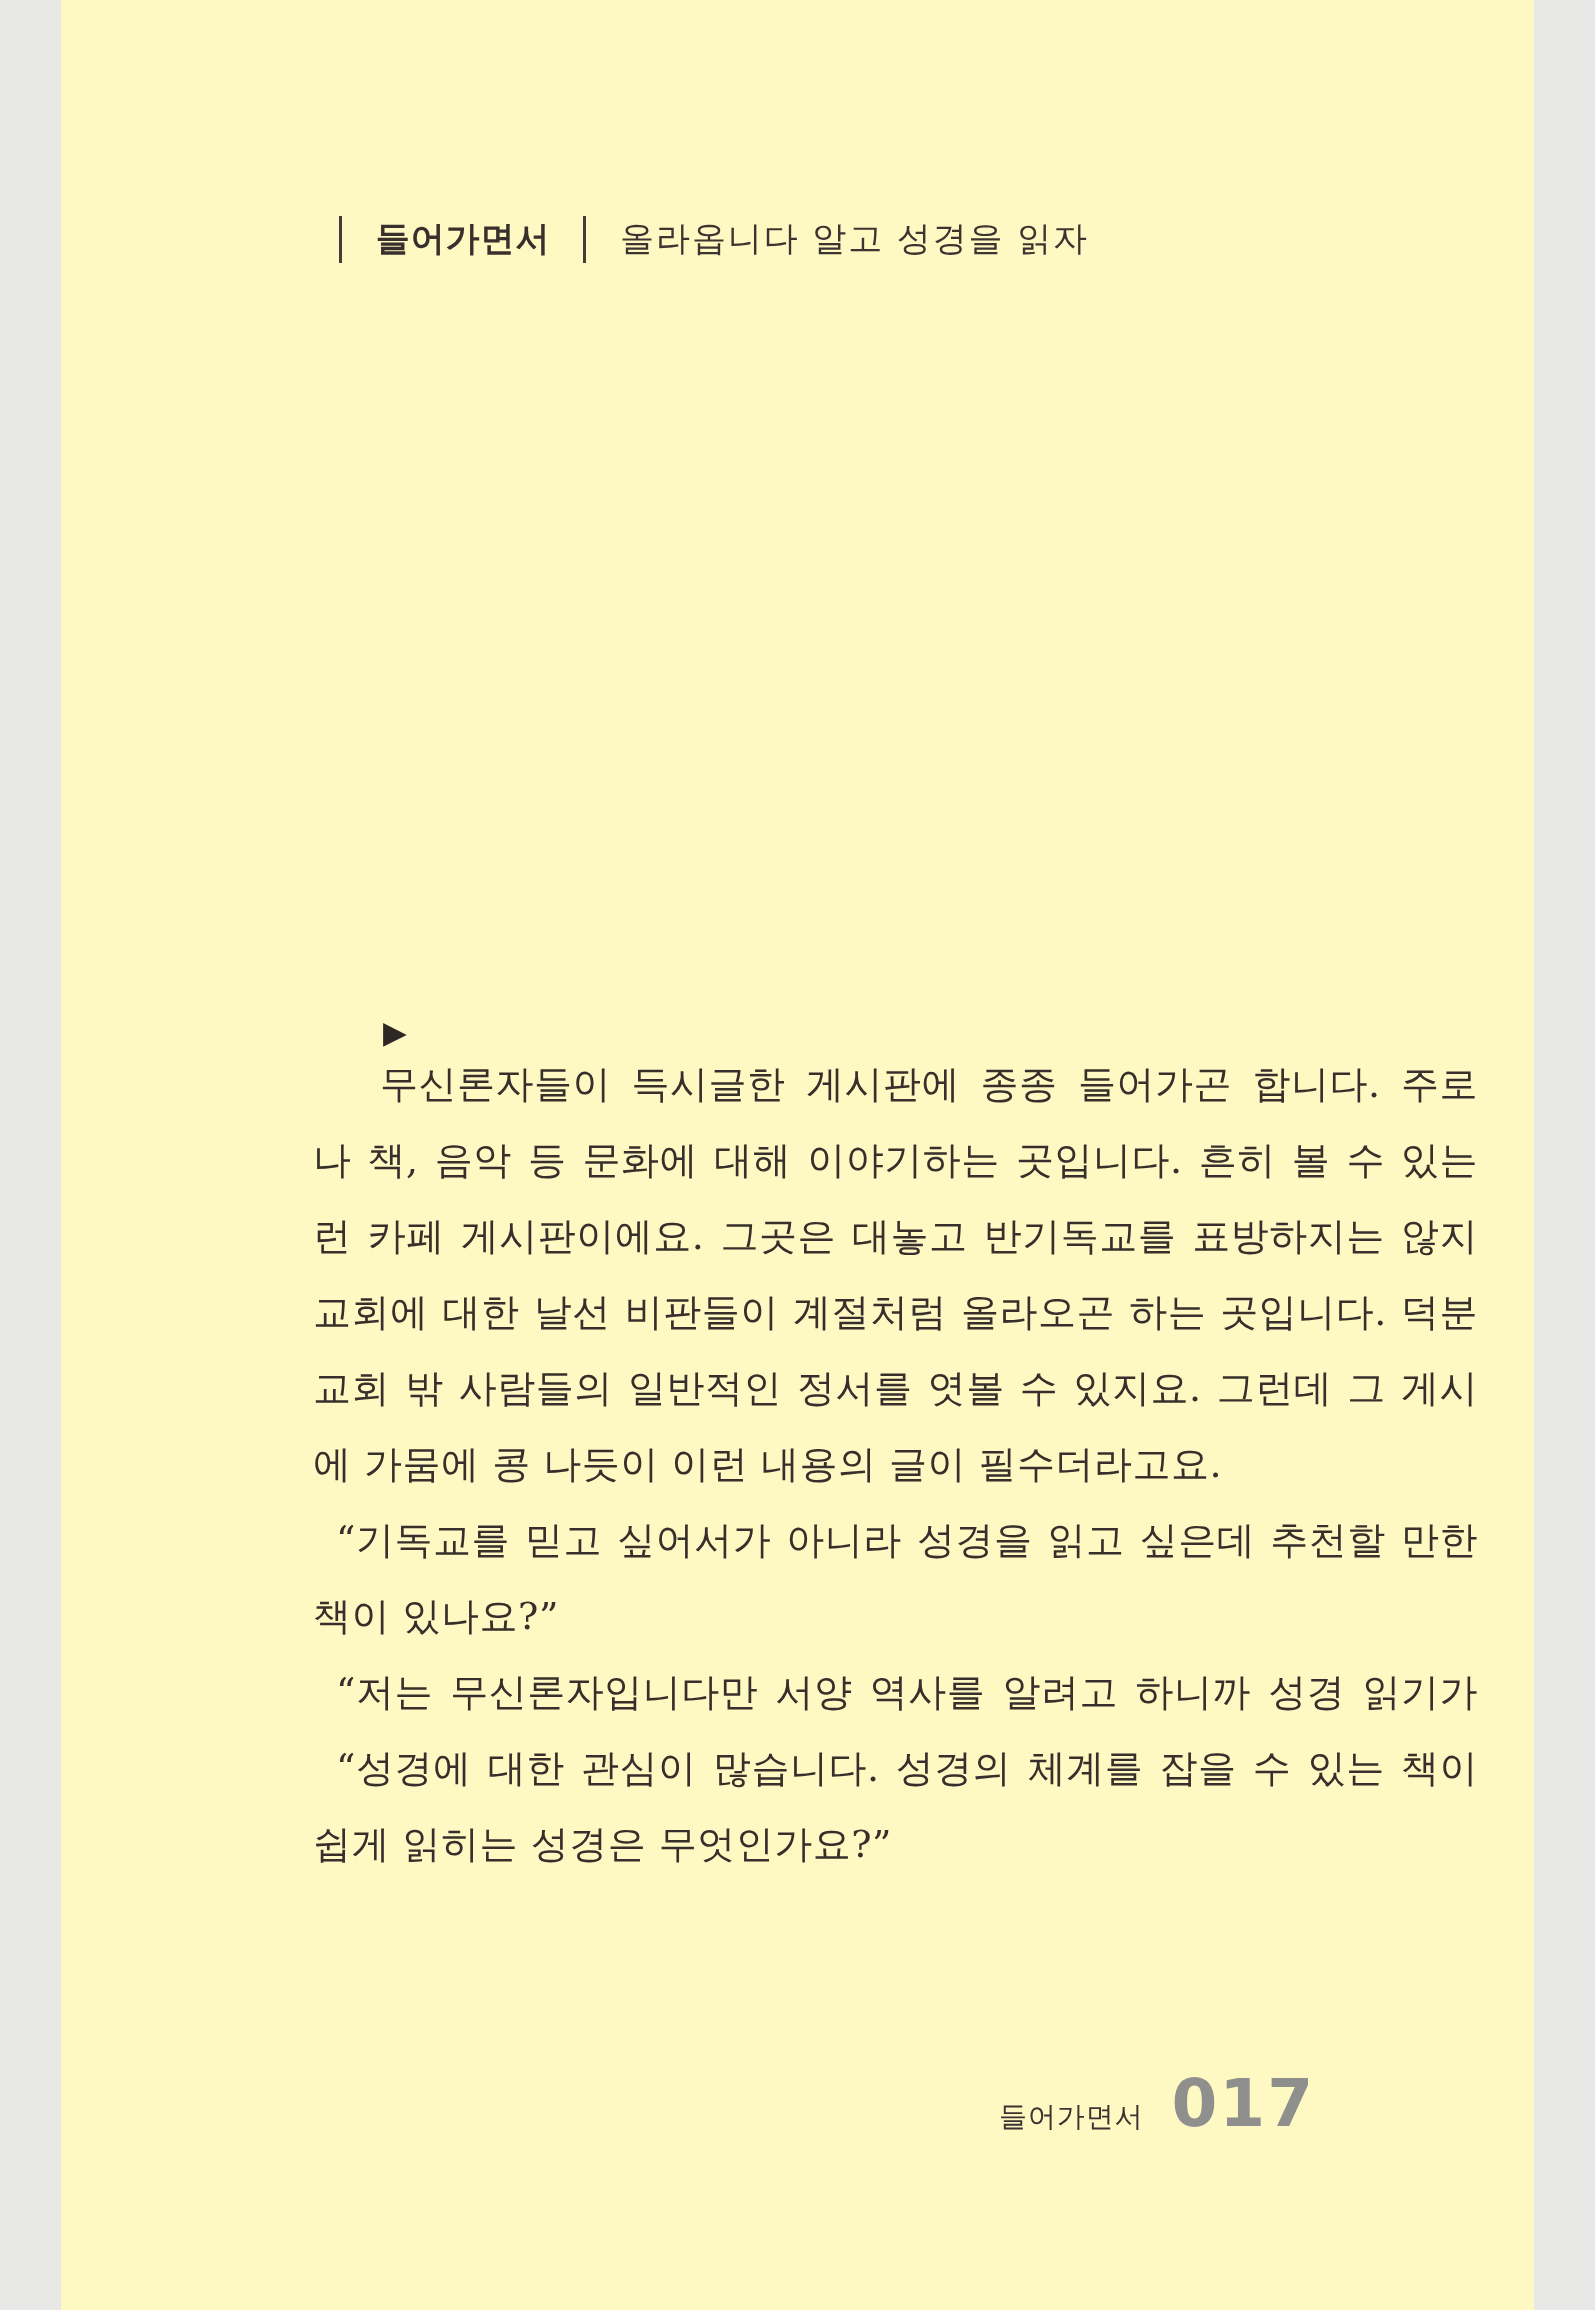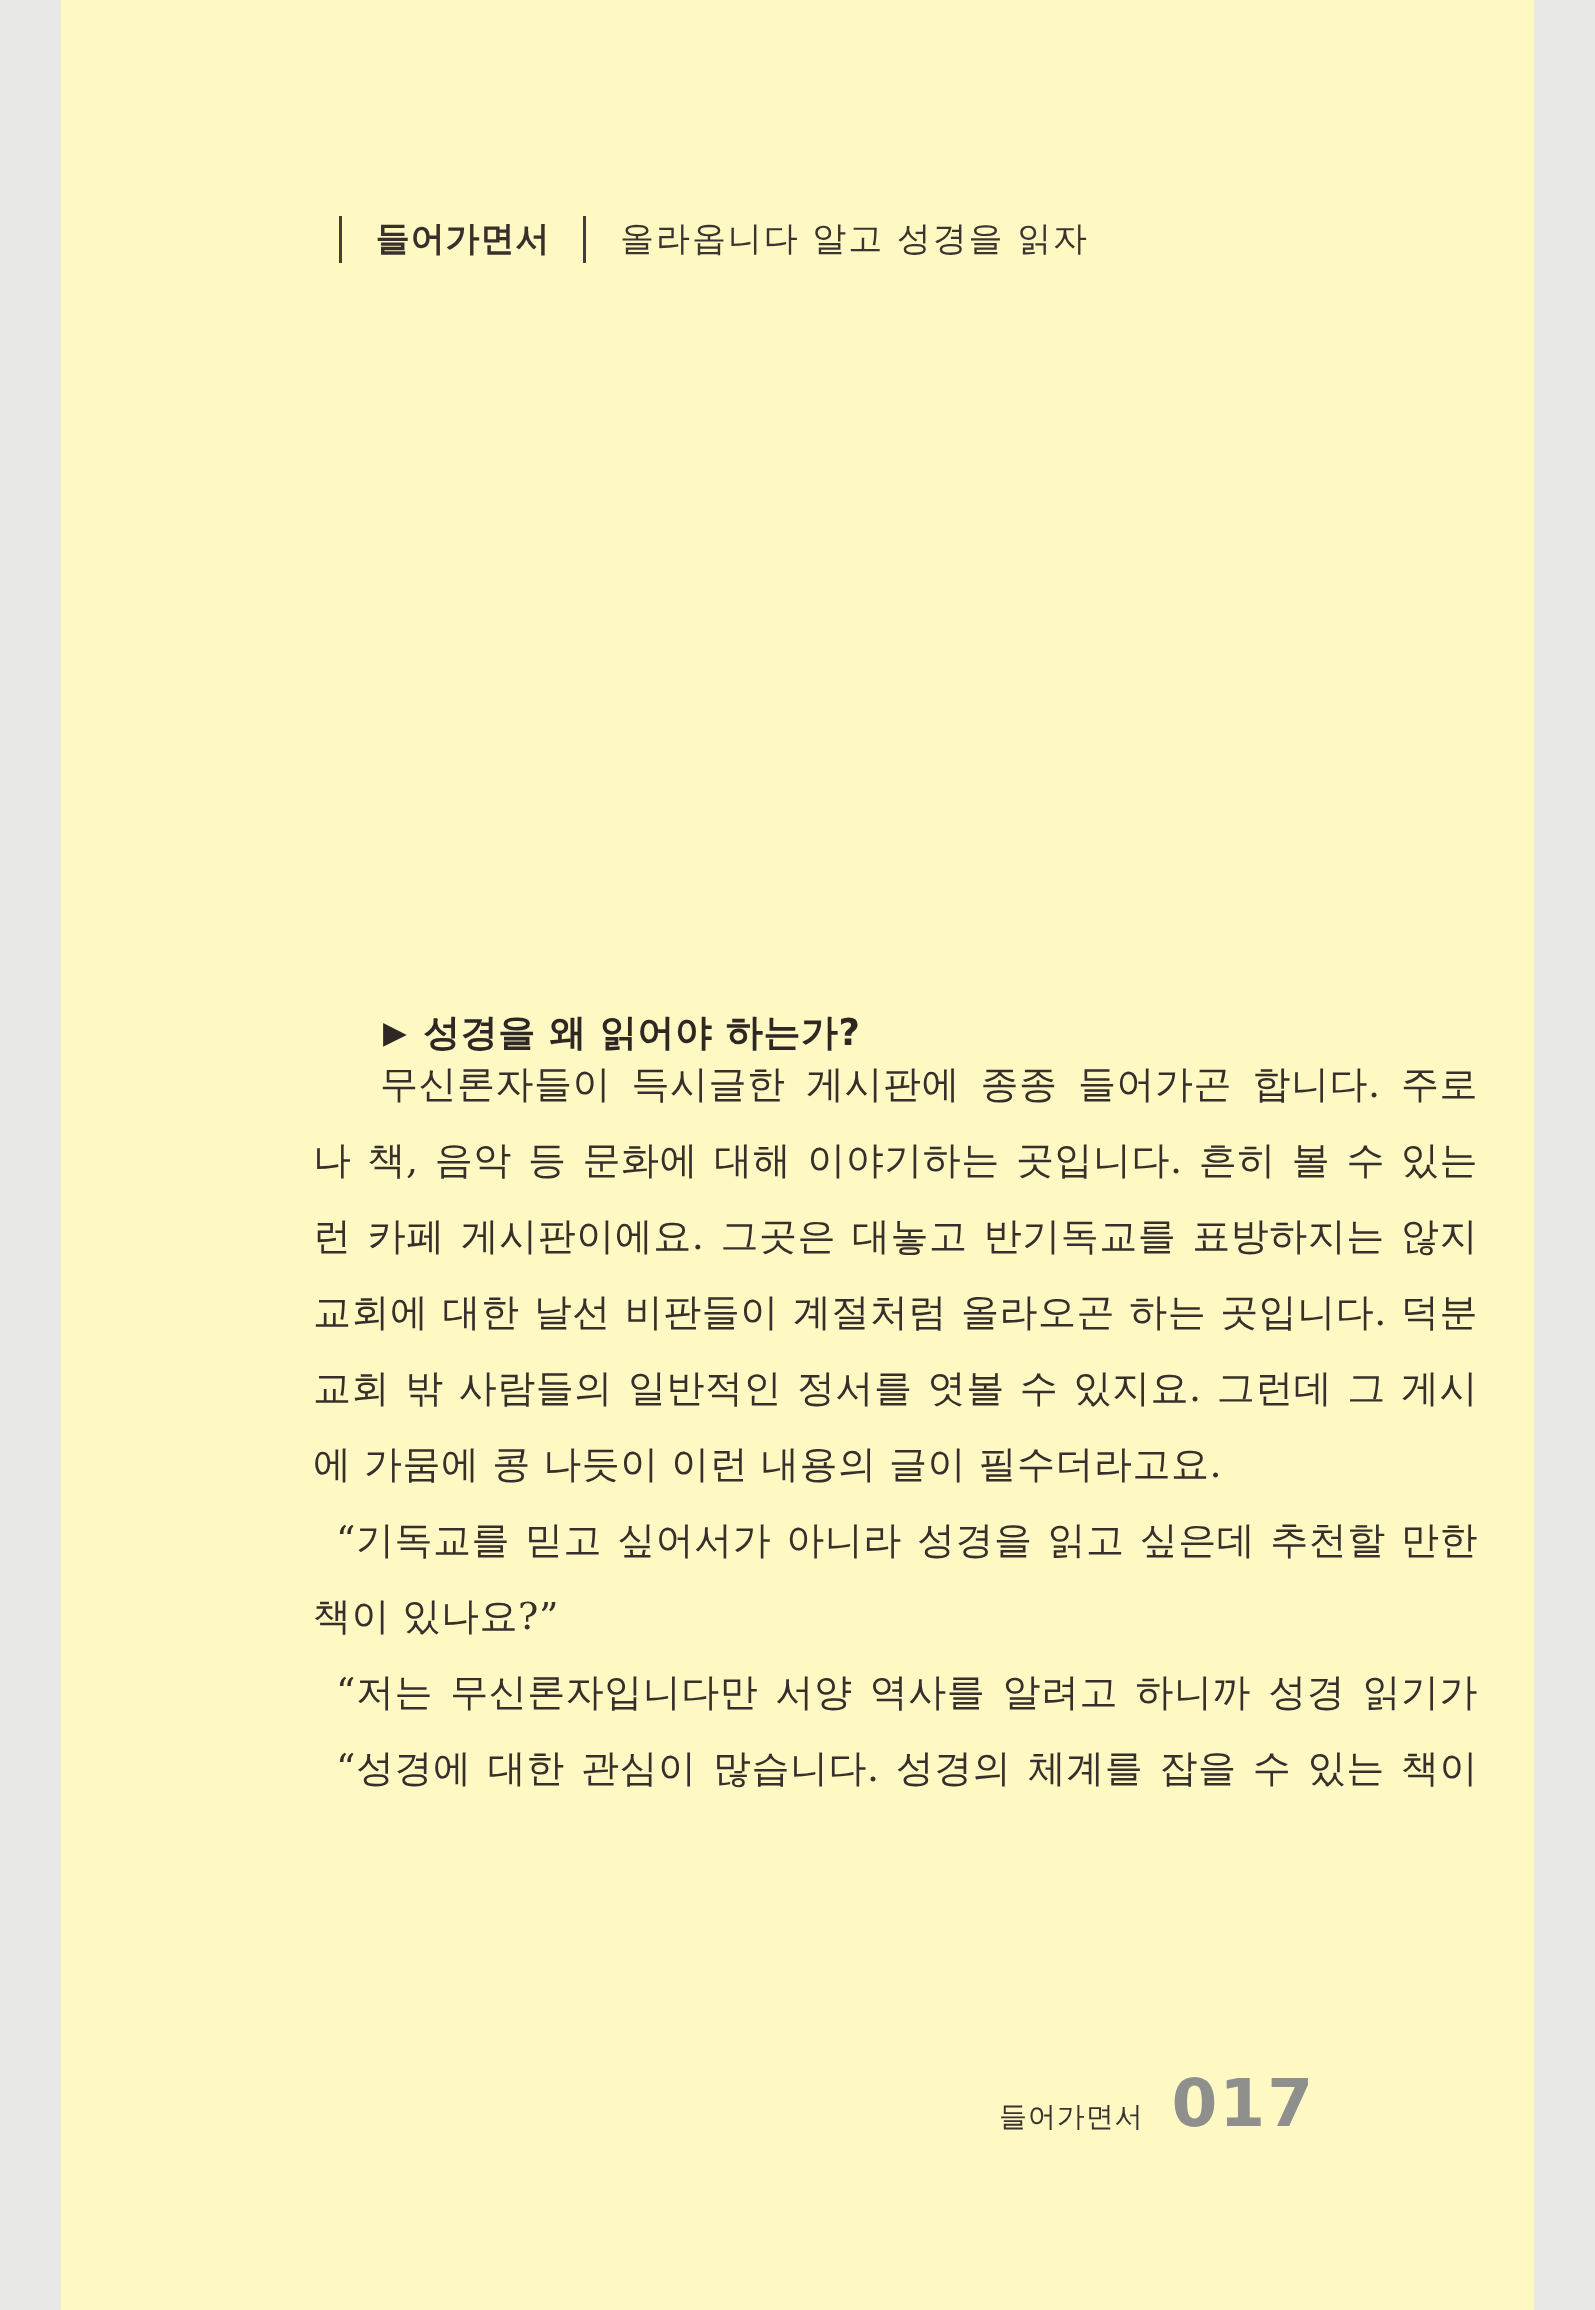--- a/index.html
+++ b/index.html
@@ -127,34 +127,34 @@
 
   <header class="running-header">
     <span class="vbar"></span>
     <span class="section-title">들어가면서</span>
     <span class="vbar"></span>
     <span class="chapter-title">올라옵니다 알고 성경을 읽자</span>
   </header>
 
   <h2 class="section-heading">
     <span class="marker">▶</span>
-    <span>성경을 왜 읽어야 하는가?</span>
   </h2>
 
   <main class="body-text">
     <div class="line p-indent">무신론자들이 득시글한 게시판에 종종 들어가곤 합니다. 주로 영화</div>
     <div class="line">나 책, 음악 등 문화에 대해 이야기하는 곳입니다. 흔히 볼 수 있는 그</div>
     <div class="line">런 카페 게시판이에요. 그곳은 대놓고 반기독교를 표방하지는 않지만</div>
     <div class="line">교회에 대한 날선 비판들이 계절처럼 올라오곤 하는 곳입니다. 덕분에</div>
     <div class="line">교회 밖 사람들의 일반적인 정서를 엿볼 수 있지요. 그런데 그 게시판</div>
     <div class="line final">에 가뭄에 콩 나듯이 이런 내용의 글이 필수더라고요.</div>
     <div class="line q-indent">“기독교를 믿고 싶어서가 아니라 성경을 읽고 싶은데 추천할 만한</div>
     <div class="line final">책이 있나요?”</div>
     <div class="line q-indent">“저는 무신론자입니다만 서양 역사를 알려고 하니까 성경 읽기가</div>
     <div class="line q-indent">“성경에 대한 관심이 많습니다. 성경의 체계를 잡을 수 있는 책이나</div>
+    <div class="line final">쉽게 읽히는 성경은 무엇인가요?”</div>
   </main>
 
   <footer class="page-footer">
     <span class="footer-section-label">들어가면서</span>
     <span class="footer-page-number">017</span>
   </footer>
 
 </div>
 
 

